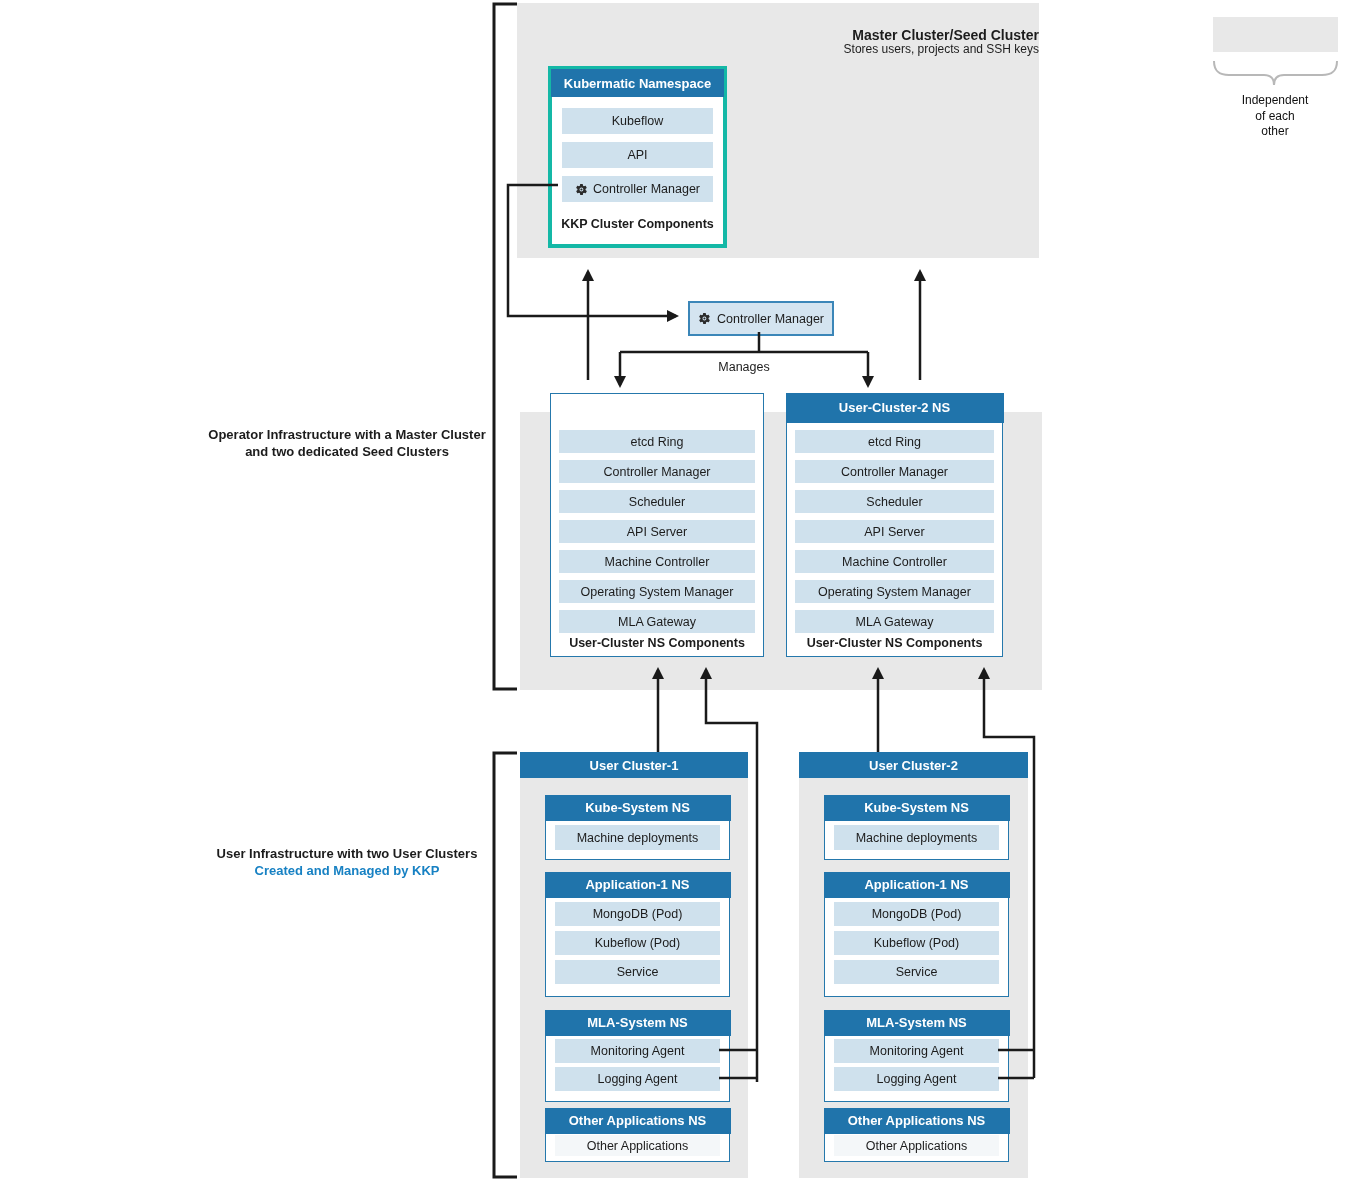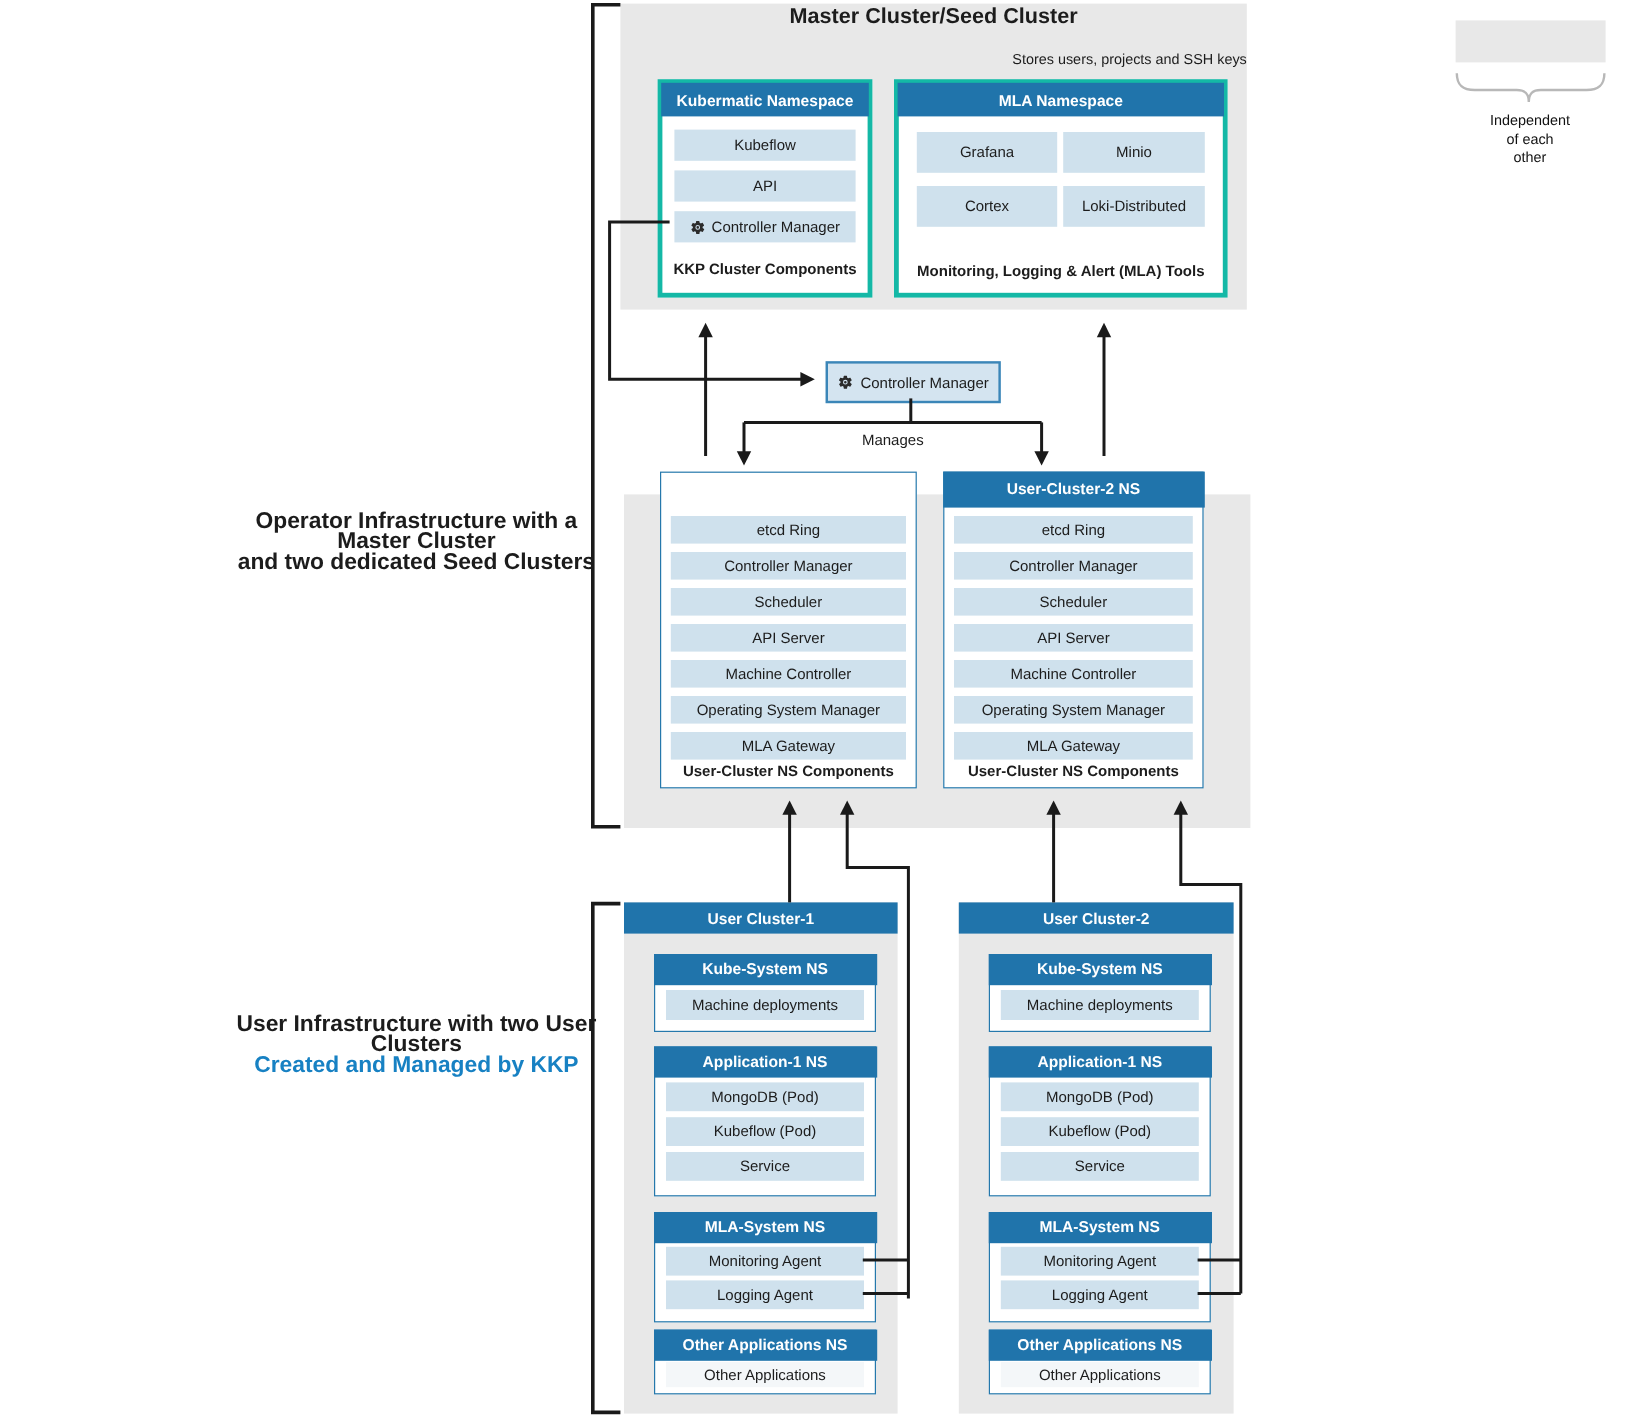--- a/index.html
+++ b/index.html
@@ -17,23 +17,23 @@
   .blueborder{border:1.5px solid #2578ac;}
   .row{
     position:absolute;background:#cfe1ed;font-size:12.5px;color:#1c1c1c;
     display:flex;align-items:center;justify-content:center;text-align:center;
   }
   .row-light{background:#f4f7f9;}
   .footlbl{
     position:absolute;font-size:12.5px;font-weight:bold;color:#1c1c1c;
     display:flex;align-items:center;justify-content:center;text-align:center;
   }
-  .mtitle{position:absolute;left:0;top:0;width:100%;text-align:center;font-size:18px;font-weight:bold;}
+  .mtitle{position:absolute;left:0;top:24px;width:100%;text-align:right;font-size:14px;font-weight:bold;}
   .msub{position:absolute;left:0;top:39px;width:100%;text-align:right;font-size:12px;}
-  .caption{position:absolute;text-align:center;font-size:19px;font-weight:bold;line-height:17px;}
+  .caption{position:absolute;text-align:center;font-size:13px;font-weight:bold;line-height:17px;}
   .caption .blue{color:#1781c3;}
   .legendtext{position:absolute;text-align:center;font-size:12px;line-height:15.5px;color:#111;}
   .cmbox{
     position:absolute;background:#d4e4f0;border:2px solid #3b86b8;
     display:flex;align-items:center;justify-content:center;gap:6px;font-size:12.5px;color:#1c1c1c;
   }
   .gear{display:inline-flex;align-items:center;justify-content:center;}
   .manages{position:absolute;font-size:12.5px;color:#1c1c1c;text-align:center;}
   svg.overlay{position:absolute;left:0;top:0;width:1356px;height:1184px;pointer-events:none;}
 </style>
@@ -55,28 +55,20 @@
       <span class="gear">
         <svg width="13" height="13" viewBox="0 0 24 24">
             <path fill="#2b2b2b" d="M19.4 13c.04-.33.06-.66.06-1s-.02-.67-.06-1l2.1-1.65a.5.5 0 0 0 .12-.64l-2-3.46a.5.5 0 0 0-.61-.22l-2.49 1a7.3 7.3 0 0 0-1.73-1l-.38-2.65A.5.5 0 0 0 13.9 2h-4a.5.5 0 0 0-.5.42l-.37 2.65c-.63.26-1.2.6-1.73 1l-2.49-1a.5.5 0 0 0-.6.22l-2 3.46a.5.5 0 0 0 .12.64L4.5 11c-.04.33-.07.66-.07 1s.03.67.07 1l-2.1 1.65a.5.5 0 0 0-.12.64l2 3.46c.13.24.42.34.66.22l2.49-1c.53.4 1.1.74 1.73 1l.37 2.65c.04.24.25.42.5.42h4c.25 0 .46-.18.5-.42l.37-2.65c.63-.26 1.2-.6 1.73-1l2.49 1c.25.1.53 0 .67-.22l2-3.46a.5.5 0 0 0-.12-.64L19.4 13zm-7.5 2.6a3.6 3.6 0 1 1 0-7.2 3.6 3.6 0 0 1 0 7.2zm0-5.6a2 2 0 1 0 0 4 2 2 0 0 0 0-4z"></path>
           </svg>
       </span>
       <span>Controller Manager</span>
     </div>
     <div class="footlbl" style="left:0;top:144px;width:171px;height:20px">KKP Cluster Components</div>
   </div>
 
-  <div class="whitebox lightborder" style="left:745px;top:66px;width:270px;height:174px">
-    <div class="bluehead" style="left:-1px;top:-1px;width:270px;height:26px;padding:1px">MLA Namespace</div>
-    <div class="row" style="left:15px;top:40px;width:117px;height:34px">Grafana</div>
-    <div class="row" style="left:137px;top:40px;width:118px;height:34px">Minio</div>
-    <div class="row" style="left:15px;top:85px;width:117px;height:34px">Cortex</div>
-    <div class="row" style="left:137px;top:85px;width:118px;height:34px">Loki-Distributed</div>
-    <div class="footlbl" style="left:0;top:146px;width:270px;height:20px">Monitoring, Logging &amp; Alert (MLA) Tools</div>
-  </div>
 
   <div class="panel" style="left:1213px;top:17px;width:125px;height:35px"></div>
   <div class="legendtext" style="left:1215px;top:93px;width:120px">
     <div>Independent</div>
     <div>of each</div>
     <div>other</div>
   </div>
 
   <div class="cmbox" style="left:688px;top:301px;width:142px;height:31px">
     <span class="gear">

